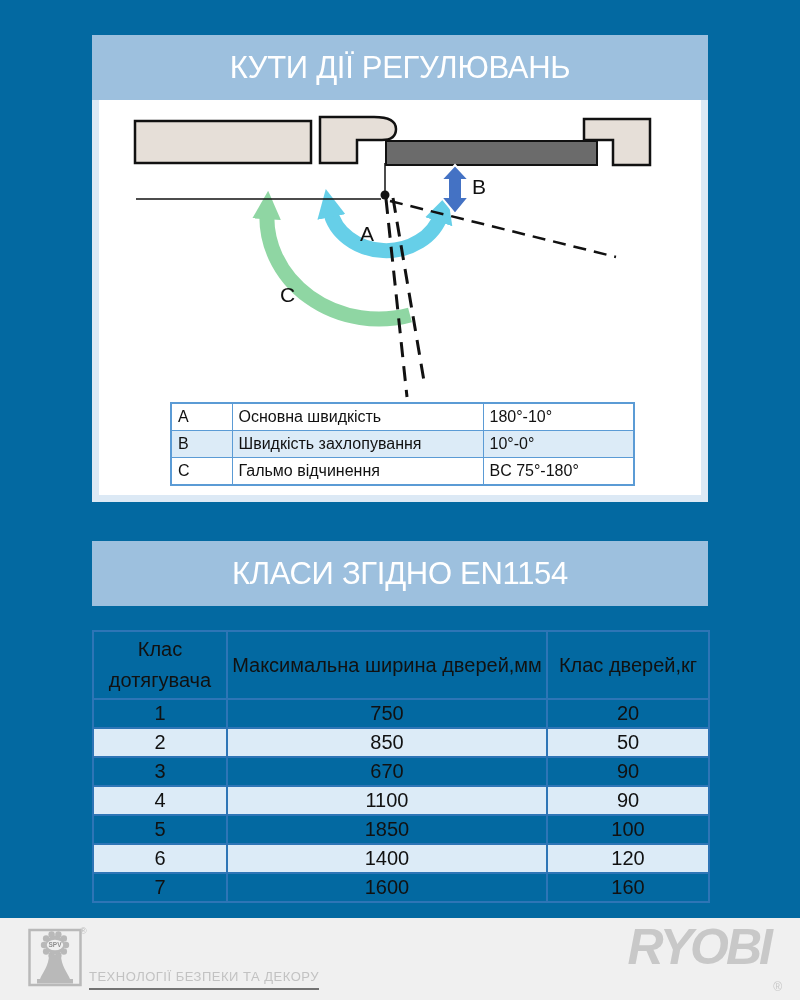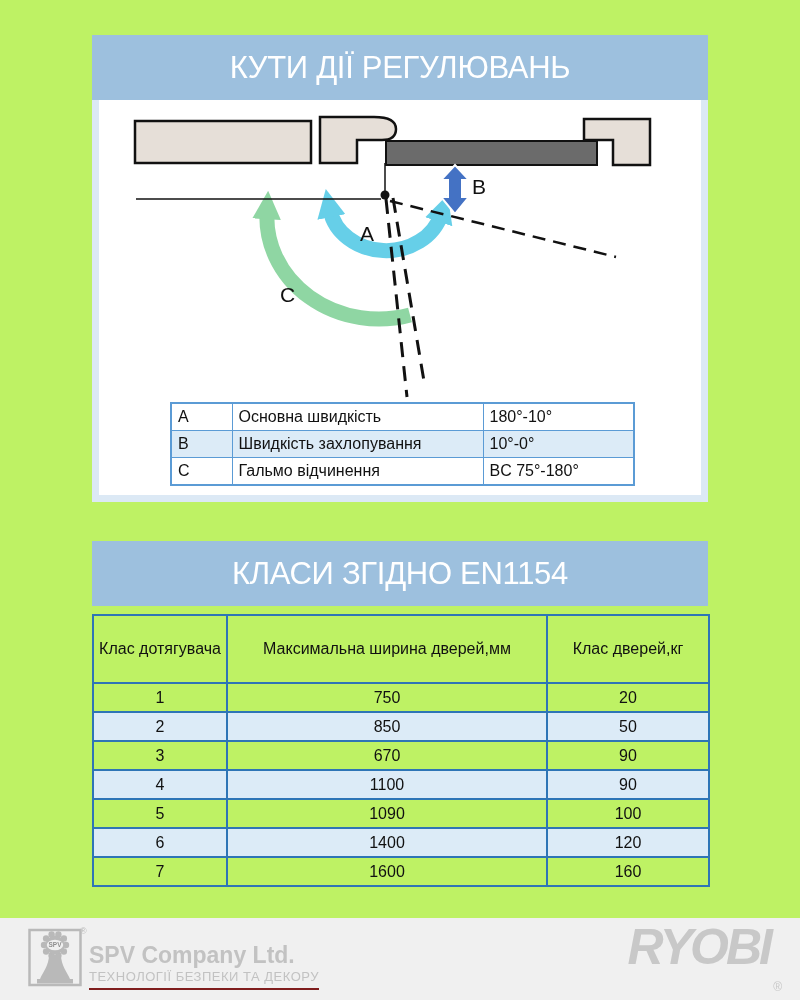--- a/index.html
+++ b/index.html
@@ -1,16 +1,16 @@
 <!DOCTYPE html>
 <html style="--header_bg: #9dc0de; --panel_border: #dce9f5; --mini_border: #5b9bd5; --table_border: #2e75b6; --row_alt: #dcebf7; --arc_a: #66cfe8; --arc_c: #8fd6a3; --arrow_b: #4472c4; --wall_fill: #e6dfd8; --door_fill: #6b6b6b; --footer_bg: #f0f0f0;"><head>
 <meta charset="utf-8">
 <style>
   html,body{margin:0;padding:0;background:#fff;}
-  .page{position:relative;width:800px;height:1000px;background:#bef264;overflow:hidden;
+  .page{position:relative;width:800px;height:1000px;background:#0369a1;overflow:hidden;
         font-family:"Liberation Sans",sans-serif;}
 
   .panel{position:absolute;left:92px;width:616px;}
   #panel-angles{top:35px;}
   #panel-classes{top:541px;}
 
   .panel-header{height:65px;background:var(--header_bg,#9dc0de);color:#ffffff;
     display:flex;align-items:center;justify-content:center;
     font-size:31px;letter-spacing:-0.3px;white-space:nowrap;}
 
@@ -19,34 +19,34 @@
   svg.diagram{position:absolute;left:-7px;top:0;display:block;}
 
   
   .mini-table{position:absolute;left:71px;top:302px;width:463px;border-collapse:collapse;
     table-layout:fixed;font-size:16px;color:#111;border:2px solid var(--mini_border,#5b9bd5);}
   .mini-table td{border:1px solid var(--mini_border,#5b9bd5);height:26px;padding:0 4px 0 6px;
     vertical-align:middle;overflow:hidden;white-space:nowrap;}
   .mini-table tr:nth-child(2){background:var(--row_alt,#dcebf7);}
 
   
-  .classes-table{margin-top:8px;width:616px;border-collapse:collapse;table-layout:fixed;
-    font-size:16px;color:#111;text-align:center;}
+  .classes-table{margin-top:24px;width:616px;border-collapse:collapse;table-layout:fixed;
+    font-size:20px;color:#111;text-align:center;}
   .classes-table th,.classes-table td{border:2px solid var(--table_border,#2e75b6);}
   .classes-table thead th{height:66px;font-weight:400;line-height:1.55;vertical-align:middle;padding:0 4px;}
   .classes-table tbody td{height:25px;vertical-align:middle;}
   .classes-table tbody tr:nth-child(even){background:var(--row_alt,#dcebf7);}
 
   
   .footer{position:absolute;left:0;top:918px;width:800px;height:82px;background:var(--footer_bg,#f0f0f0);}
   .spv-emblem{position:absolute;left:28px;top:10px;}
   .spv-reg{position:absolute;left:80px;top:8px;font-size:9px;color:#bdbdbd;}
   .spv-name{position:absolute;left:89px;top:24px;font-size:23px;font-weight:700;color:#c2c2c2;white-space:nowrap;}
   .spv-tagline{position:absolute;left:89px;top:51px;font-size:13px;letter-spacing:0.5px;color:#c2c2c2;
-    border-bottom:2px solid #7f1d1d;padding-bottom:4px;white-space:nowrap;}
+    border-bottom:2px solid #737373;padding-bottom:4px;white-space:nowrap;}
   .ryobi{position:absolute;right:30px;top:0px;font-size:50px;font-weight:700;font-style:italic;
     letter-spacing:-3px;color:#c8c8c8;white-space:nowrap;}
   .ryobi-reg{position:absolute;right:18px;top:62px;font-size:12px;color:#c8c8c8;}
 </style>
 </head>
 <body>
 
 <div class="page">
 
   <section class="panel" id="panel-angles">
@@ -145,21 +145,21 @@
           <td>670</td>
           <td>90</td>
         </tr>
         <tr>
           <td>4</td>
           <td>1100</td>
           <td>90</td>
         </tr>
         <tr>
           <td>5</td>
-          <td>1090</td>
+          <td>1850</td>
           <td>100</td>
         </tr>
         <tr>
           <td>6</td>
           <td>1400</td>
           <td>120</td>
         </tr>
         <tr>
           <td>7</td>
           <td>1600</td>
@@ -184,20 +184,19 @@
         <circle cx="30.4" cy="6.5" r="3.2"></circle>
           <circle cx="35.9" cy="10.5" r="3.2"></circle>
         <circle cx="27" cy="17" r="9.5"></circle>
       </g>
       <ellipse cx="27" cy="17" rx="8.2" ry="5.2" fill="#f0f0f0"></ellipse>
       <text x="27" y="19.4" font-size="6.5" font-weight="bold" fill="#8f8f8f" text-anchor="middle" font-family="Liberation Sans, sans-serif">SPV</text>
       <path d="M21,27 C21,37 15,44 12,51 L42,51 C39,44 33,37 33,27 Z" fill="#b9b9b9"></path>
       <rect x="9" y="51" width="36" height="4.5" fill="#b9b9b9"></rect>
     </svg>
     <span class="spv-reg">®</span>
-    <div class="spv-name">SPV Company Ltd.</div>
     <div class="spv-tagline">ТЕХНОЛОГІЇ БЕЗПЕКИ ТА ДЕКОРУ</div>
 
     <div class="ryobi">RYOBI</div>
     <div class="ryobi-reg">®</div>
   </div>
 
 </div>
 
 </body></html>

